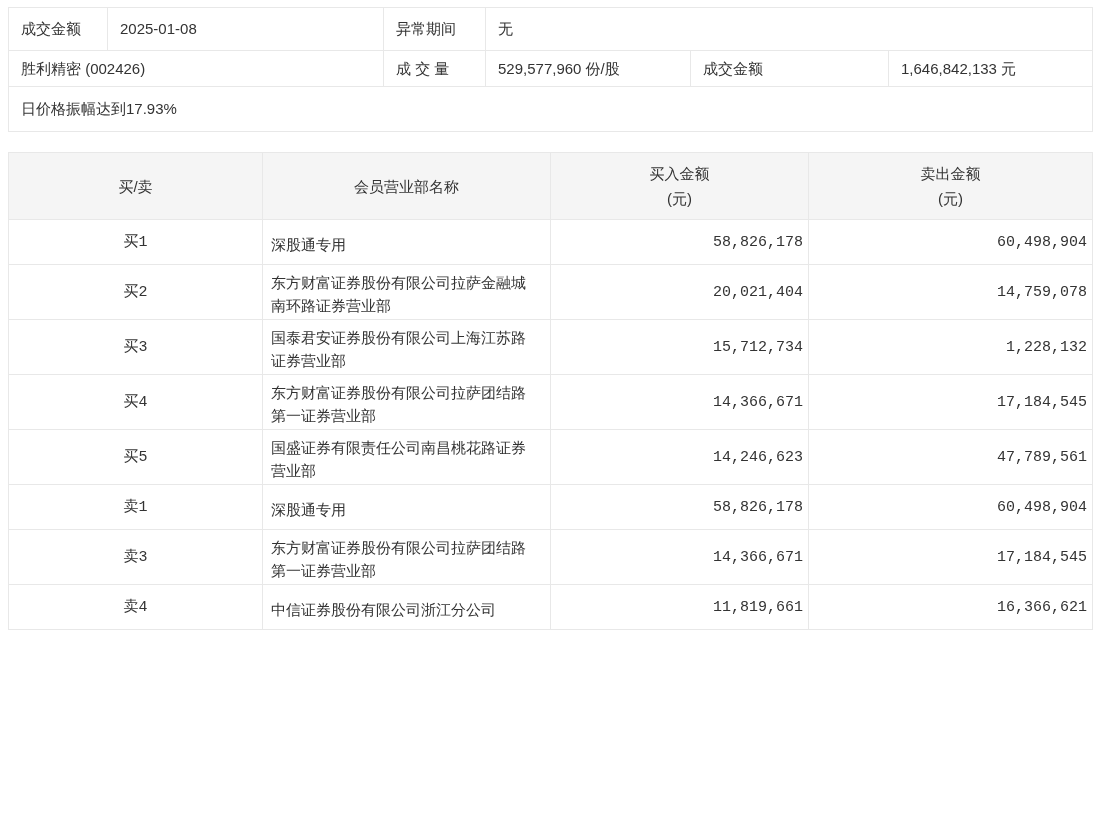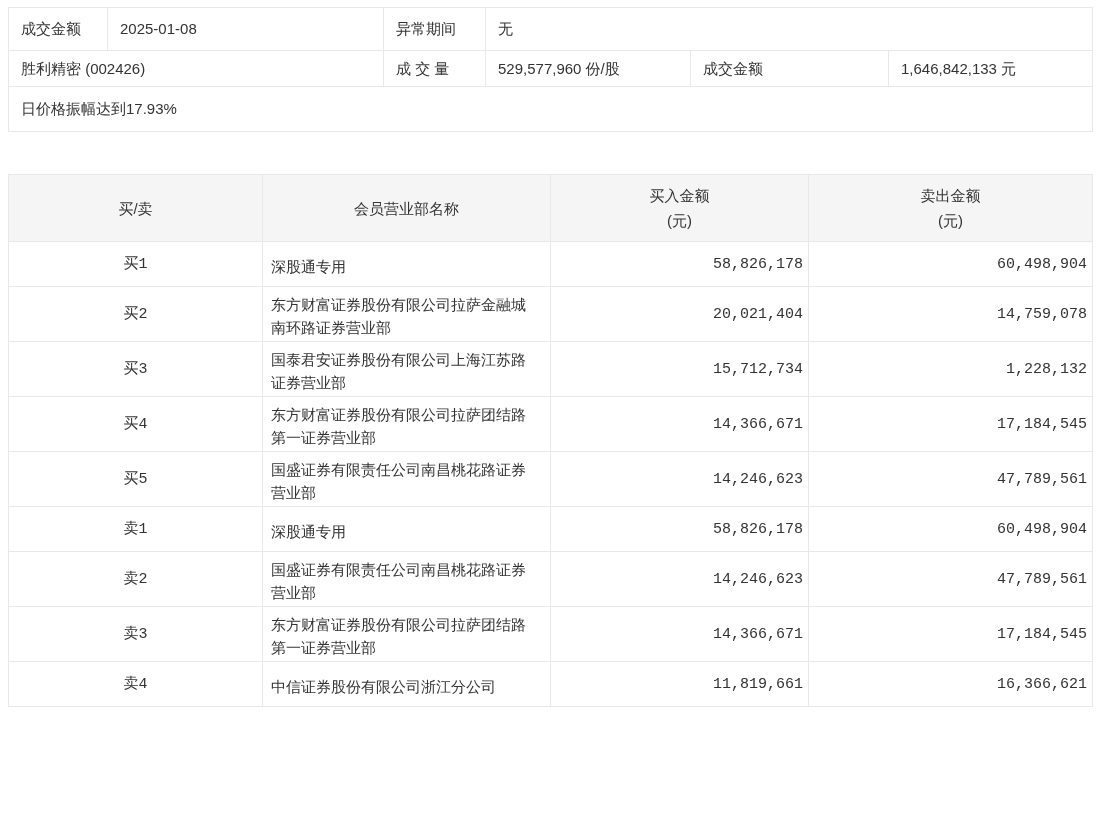--- a/index.html
+++ b/index.html
@@ -20,21 +20,21 @@
     vertical-align: middle;
   }
 
   
   .info-table td { padding: 4px 12px; line-height: 22px; }
   .info-table tr.r1 td { height: 43px; }
   .info-table tr.r2 td { height: 36px; }
   .info-table tr.r3 td { height: 45px; }
 
   
-  .seats-table { margin-top: 42px; }
+  .seats-table { margin-top: 20px; }
   .seats-table th {
     background: #f5f5f5;
     height: 67px;
     text-align: center;
     white-space: pre-line;
     line-height: 25px;
     padding: 4px 6px;
   }
   .seats-table tbody tr { height: 45px; }
   .seats-table td { line-height: 23px; padding: 8px; font-family: Liberation Mono, monospace; }
@@ -125,26 +125,20 @@
         <td class="c-buy">14,246,623</td>
         <td class="c-sell">47,789,561</td>
       </tr>
       <tr>
         <td class="c-side">卖1</td>
         <td class="c-name">深股通专用</td>
         <td class="c-buy">58,826,178</td>
         <td class="c-sell">60,498,904</td>
       </tr>
       <tr>
-        <td class="c-side">卖2</td>
-        <td class="c-name">国盛证券有限责任公司南昌桃花路证券营业部</td>
-        <td class="c-buy">14,246,623</td>
-        <td class="c-sell">47,789,561</td>
-      </tr>
-      <tr>
         <td class="c-side">卖3</td>
         <td class="c-name">东方财富证券股份有限公司拉萨团结路第一证券营业部</td>
         <td class="c-buy">14,366,671</td>
         <td class="c-sell">17,184,545</td>
       </tr>
       <tr>
         <td class="c-side">卖4</td>
         <td class="c-name">中信证券股份有限公司浙江分公司</td>
         <td class="c-buy">11,819,661</td>
         <td class="c-sell">16,366,621</td>

